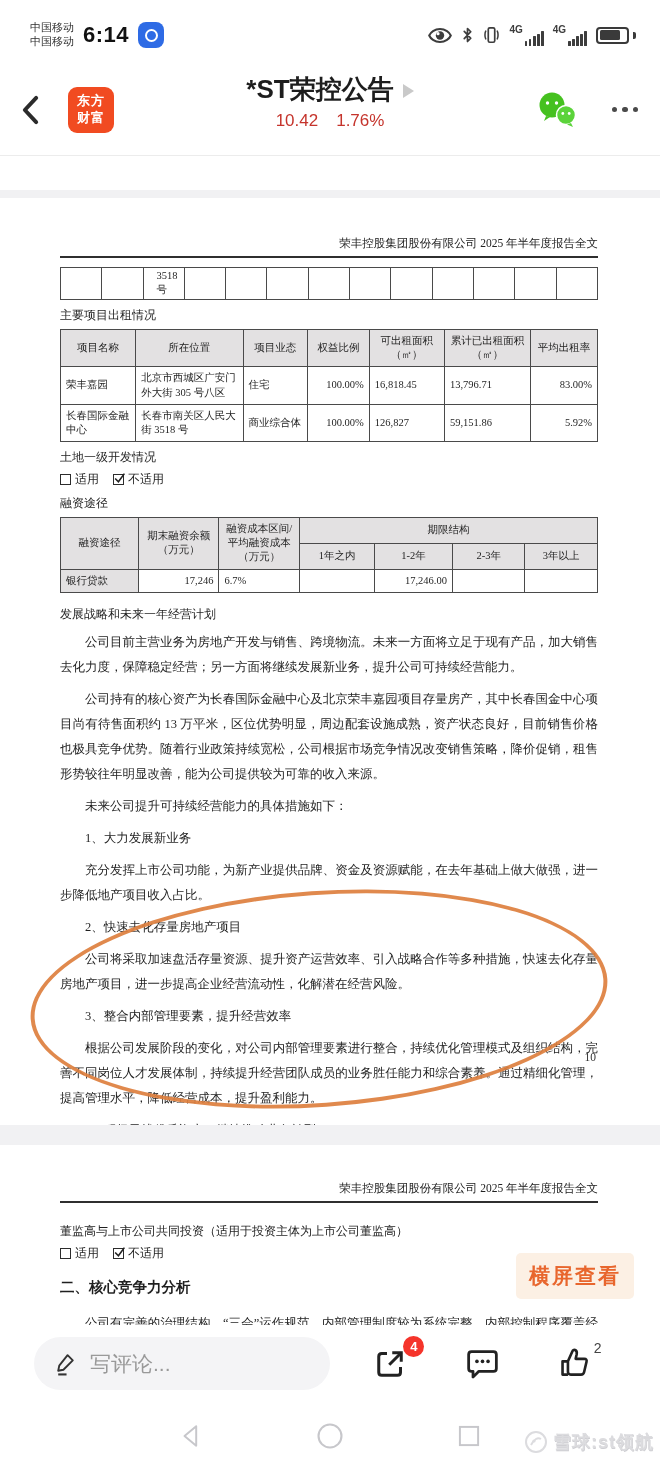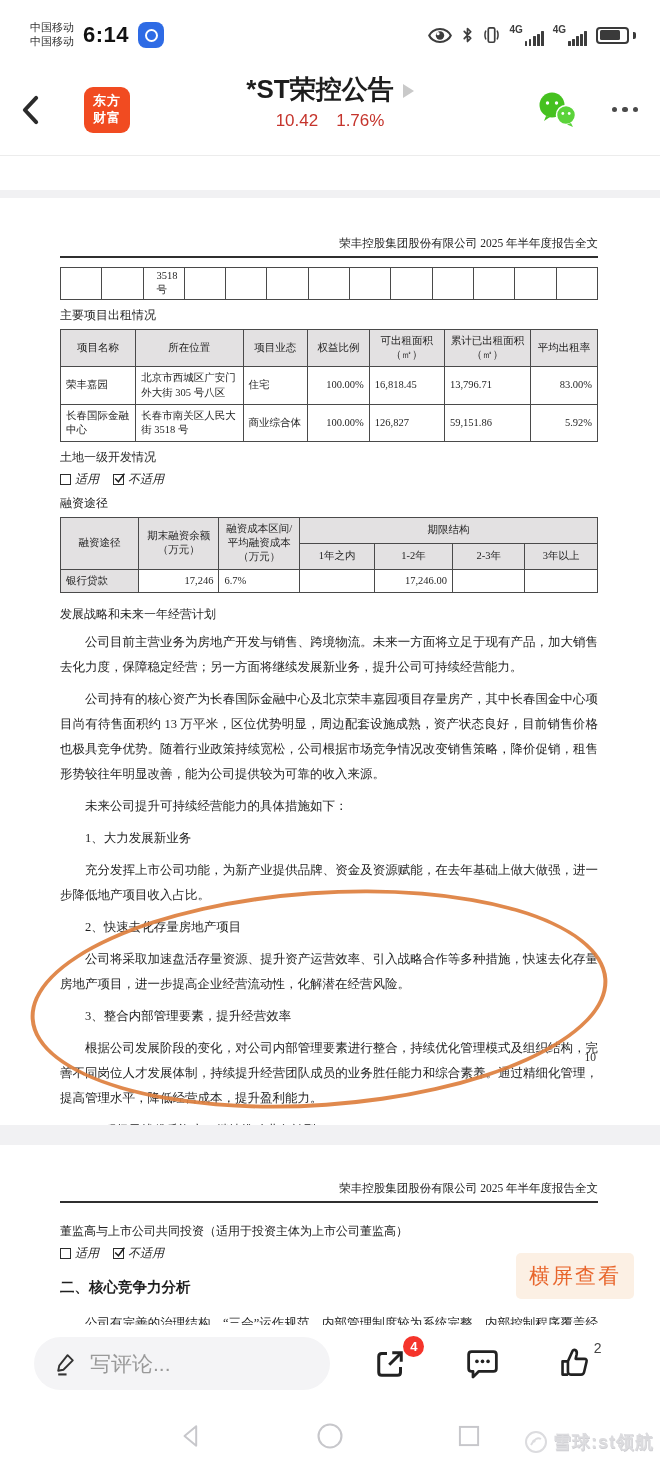--- a/index.html
+++ b/index.html
@@ -19,21 +19,21 @@
   .sig .g4 { font-size:10px; font-weight:bold; color:#3d3d3d; line-height:1; margin-bottom:11px; }
   .bars { display:flex; align-items:flex-end; gap:1.5px; }
   .bars i { display:block; width:2.6px; background:#3d3d3d; border-radius:0.5px; }
   .battery { position:relative; width:33px; height:17px; border:2px solid #3a3a3a; border-radius:4px; padding:1.5px; margin-right:3px; }
   .battery b { display:block; height:100%; width:78%; background:#3a3a3a; border-radius:1.5px; }
   .bat-nub { width:3px; height:7px; background:#3a3a3a; border-radius:0 2px 2px 0; margin-left:-8px; }
 
   
   .app-header { position:relative; height:92px; border-bottom:1px solid #ececec; display:flex; align-items:center; padding:0 22px; }
   .back-btn { width:34px; display:flex; align-items:center; }
-  .em-logo { width:46px; height:46px; border-radius:9px; background:#f14b21; color:#fff; font-size:13px; font-weight:bold; line-height:1.3; display:flex; flex-direction:column; align-items:center; justify-content:center; margin-left:28px; letter-spacing:1px; }
+  .em-logo { width:46px; height:46px; border-radius:9px; background:#f14b21; color:#fff; font-size:13px; font-weight:bold; line-height:1.3; display:flex; flex-direction:column; align-items:center; justify-content:center; margin-left:12px; letter-spacing:1px; }
   .title-wrap { position:absolute; left:50%; top:8px; transform:translateX(-50%); text-align:center; width:340px; }
   .title-row { display:flex; align-items:center; justify-content:center; gap:9px; }
   .doc-title { font-size:26px; font-weight:600; color:#1d1d1d; white-space:nowrap; }
   .caret-right { width:0; height:0; border-left:11px solid #c9c9c9; border-top:7px solid transparent; border-bottom:7px solid transparent; margin-top:3px; }
   .quote-row { margin-top:4px; font-size:17px; font-weight:500; display:flex; justify-content:center; gap:18px; }
   .hdr-actions { margin-left:auto; display:flex; align-items:center; gap:34px; }
   .more-dots { display:flex; gap:5px; }
   .more-dots i { width:5.5px; height:5.5px; border-radius:50%; background:#4a4a4a; }
 
   
@@ -47,29 +47,29 @@
   .doc-head { text-align:right; font-size:11.5px; color:#222; }
   .doc-rule { border-bottom:2px solid #2f2f2f; margin-top:5px; }
   .stub-table { width:100%; border-collapse:collapse; margin-top:9px; table-layout:fixed; }
   .stub-table td { border:1px solid #4a4a4a; height:32px; font-size:10.5px; line-height:1.3; padding:1px 13px; vertical-align:top; }
   .lbl { font-size:12px; margin:7px 0 5px; }
   .doc-table { width:100%; border-collapse:collapse; font-size:10.5px; line-height:1.35; margin-top:5px; }
   .doc-table td, .doc-table th { border:1px solid #4a4a4a; padding:4px 5px; font-weight:normal; vertical-align:middle; }
   .hd { background:#e3e1e2; text-align:center; }
   .tl { text-align:left; }
   .tr { text-align:right; }
-  .cb-row { display:flex; align-items:center; gap:4px; font-size:12px; margin:5px 0;font-style:italic; }
+  .cb-row { display:flex; align-items:center; gap:4px; font-size:12px; margin:5px 0; }
   .cb-row .sp { width:6px; }
   .cbx { display:inline-block; width:11px; height:11px; border:1.2px solid #2c2c2c; position:relative; flex:none; }
   .cbx svg { position:absolute; left:-1px; top:-3px; }
   p.doc, .num { font-size:12.5px; line-height:25px; text-align:justify; margin:7px 0; }
   .ind { text-indent:2em; }
   .pageno { position:absolute; right:64px; bottom:62px; font-size:11.5px; color:#333; }
   .ellipse { position:absolute; left:30px; bottom:18px; width:578px; height:216px; border:4px solid #dd7f3e; border-radius:50%; transform:rotate(-4deg); opacity:0.92; pointer-events:none; }
-  .landscape-btn { position:absolute; right:26px; top:108px; background:#fcf0e4; color:#e8662d; font-family:"Liberation Sans",sans-serif; font-size:21px; font-weight:400; letter-spacing:2px; border:none; border-radius:5px; padding:9px 13px; }
+  .landscape-btn { position:absolute; right:26px; top:108px; background:#fcf0e4; color:#e8662d; font-family:"Liberation Sans",sans-serif; font-size:21px; font-weight:700; letter-spacing:2px; border:none; border-radius:5px; padding:9px 13px; }
 
   
   .bottom-bar { position:absolute; left:0; top:1325px; width:660px; height:77px; background:#fff; display:flex; align-items:center; padding:0 30px 0 34px; }
   .comment-pill { width:296px; height:53px; background:#f4f4f6; border-radius:27px; display:flex; align-items:center; gap:13px; padding:0 20px; color:#999; font-size:21px; }
   .bb-actions { flex:1; display:flex; justify-content:space-around; align-items:center; padding-left:14px; }
   .bb-item { position:relative; display:flex; align-items:flex-start; }
   .badge { position:absolute; top:-10px; right:-16px; min-width:21px; height:21px; border-radius:11px; background:#f5342b; color:#fff; font-size:13px; font-weight:bold; display:flex; align-items:center; justify-content:center; padding:0 4px; }
   .like-count { font-size:14px; color:#444; margin:-6px 0 0 2px; }
 
   

